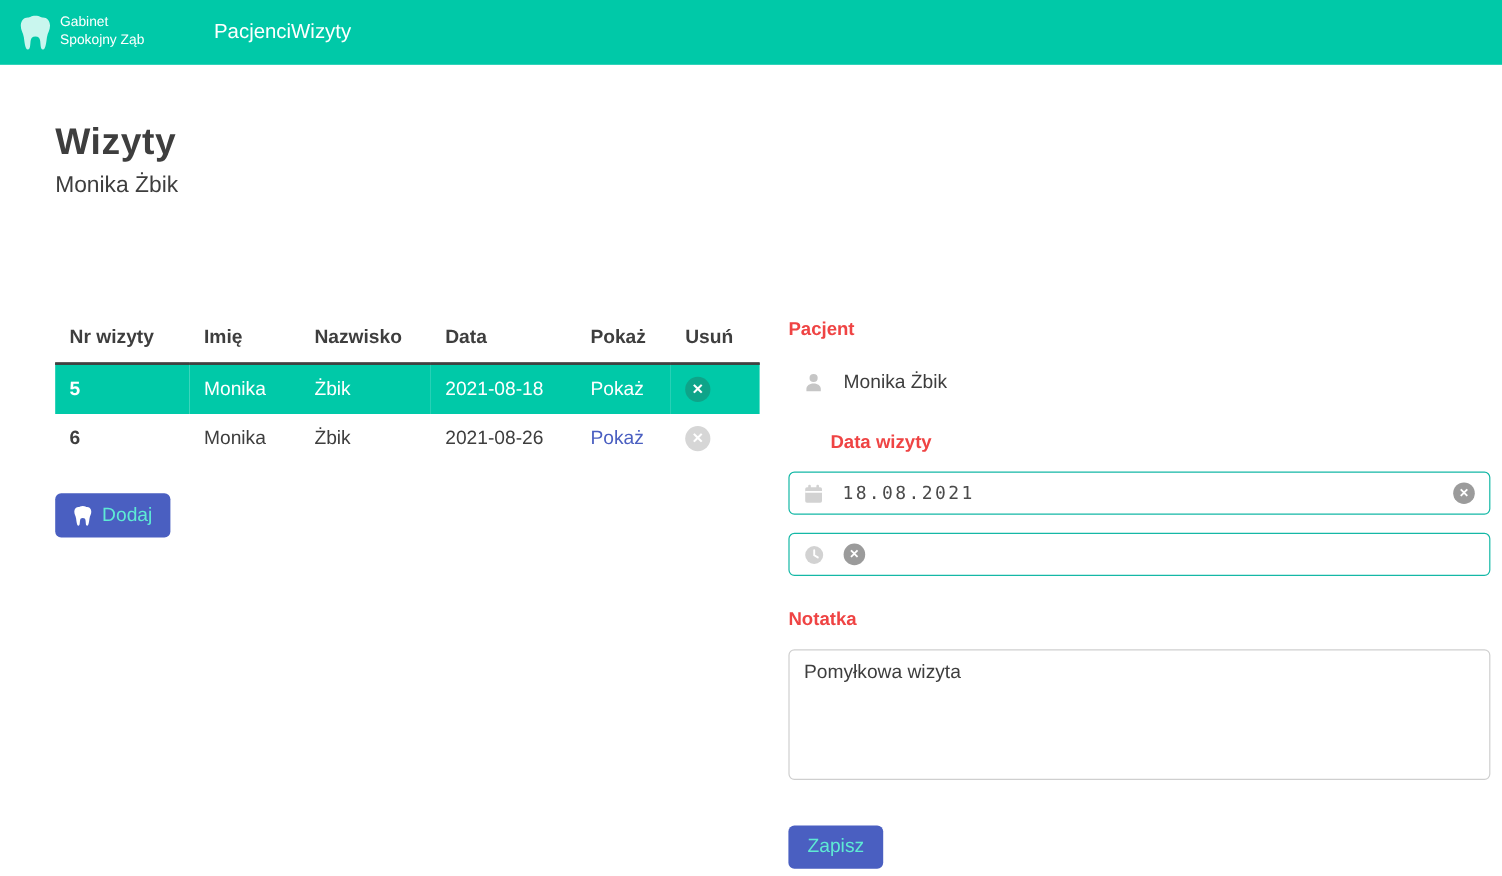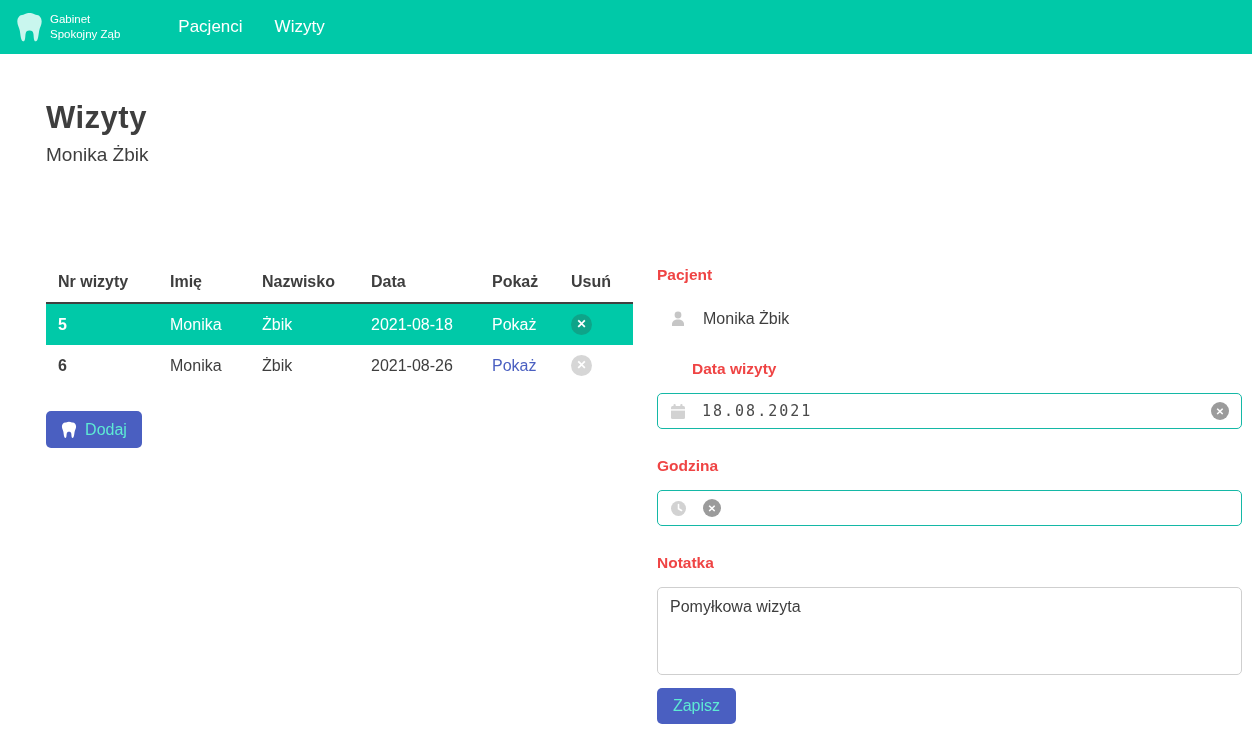--- a/index.html
+++ b/index.html
@@ -4,21 +4,21 @@
 <style>
   * { margin: 0; padding: 0; box-sizing: border-box; }
   html, body { width: 1252px; height: 730px; background: #ffffff; overflow: hidden;
     font-family: "Liberation Sans", "DejaVu Sans", sans-serif; }
 
   
   .navbar { position: absolute; left: 0; top: 0; width: 1252px; height: 54px;
     background: #00c9a8; display: flex; align-items: center; padding: 0 16px; }
   .brand { display: flex; align-items: center; gap: 7px; margin-right: 58px; }
   .brand-text { color: #ffffff; font-size: 11.5px; line-height: 1.3; }
-  .nav-links { display: flex; gap: 32px; }
+  .nav-links { display: flex; }
   .nav-link { color: #ffffff; font-size: 17px; text-decoration: none; cursor: pointer; }
 
   
   .page-header { position: absolute; left: 46px; top: 100px; }
   .page-title { font-size: 31px; font-weight: bold; color: #3e3e3e; letter-spacing: .5px; }
   .page-subtitle { font-size: 19px; color: #3e3e3e; margin-top: 8px; }
 
   
   .visits-table { position: absolute; left: 46px; top: 262px; width: 587px;
     border-collapse: collapse; font-size: 16px; color: #3e3e3e; }
@@ -53,21 +53,21 @@
   .lbl-note { margin-top: 28px; }
   .input-box { margin-top: 15px; width: 585px; height: 36px; border: 1px solid #14b8a6;
     border-radius: 5px; background: #ffffff; display: flex; align-items: center;
     padding: 0 12px; gap: 16px; }
   .input-value { flex: 1; border: none; outline: none; background: transparent;
     font-family: "DejaVu Sans Mono", monospace; font-size: 15px; color: #4a4a4a;
     letter-spacing: 2px; }
   .clear-btn { width: 18px; height: 18px; border-radius: 50%; background: #9b9b9b;
     color: #ffffff; border: none; font-size: 10px; font-weight: bold; cursor: pointer;
     display: inline-flex; align-items: center; justify-content: center; padding: 0; flex: none; }
-  .note-area { margin-top: 15px; width: 585px; height: 88px; border: 1px solid #cfcfcf;
+  .note-area { margin-top: 15px; width: 585px; height: 109px; border: 1px solid #cfcfcf;
     border-radius: 5px; padding: 10px 12px; font-family: inherit; font-size: 16px;
     color: #3e3e3e; resize: none; outline: none; }
 
   .icon { flex: none; display: inline-flex; }
 </style>
 </head>
 <body>
 
 <div class="navbar">
   <div class="brand">
@@ -152,21 +152,20 @@
         <rect x="1" y="3" width="14" height="13" rx="1.5" fill="#d2d2d2"></rect>
         <rect x="3.5" y="1" width="2.2" height="3.6" rx="1" fill="#d2d2d2"></rect>
         <rect x="10.3" y="1" width="2.2" height="3.6" rx="1" fill="#d2d2d2"></rect>
         <rect x="1" y="6.2" width="14" height="1.4" fill="#ffffff"></rect>
       </svg>
     </span>
     <input class="input-value" value="18.08.2021" style="">
     <button class="clear-btn">✕</button>
   </div>
 
-  <label class="form-label lbl-time">Godzina</label>
   <div class="input-box">
     <span class="icon">
       <svg width="17" height="17" viewBox="0 0 17 17">
         <circle cx="8.5" cy="8.5" r="7.5" fill="#d2d2d2"></circle>
         <path d="M8.5 4.5v4.2l3 1.8" stroke="#ffffff" stroke-width="1.6" fill="none" stroke-linecap="round"></path>
       </svg>
     </span>
     <button class="clear-btn">✕</button>
   </div>
 

